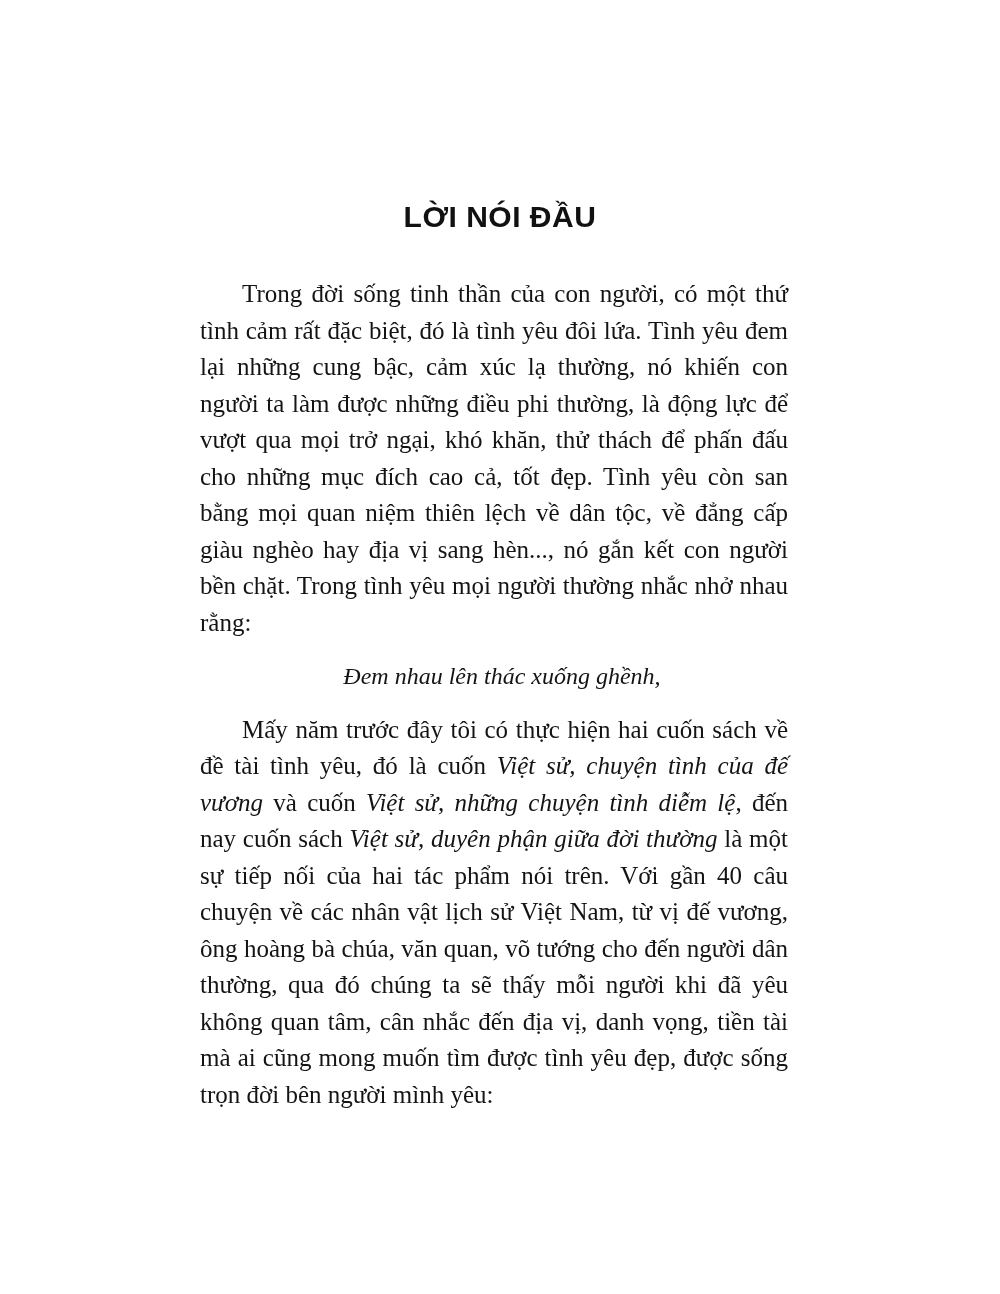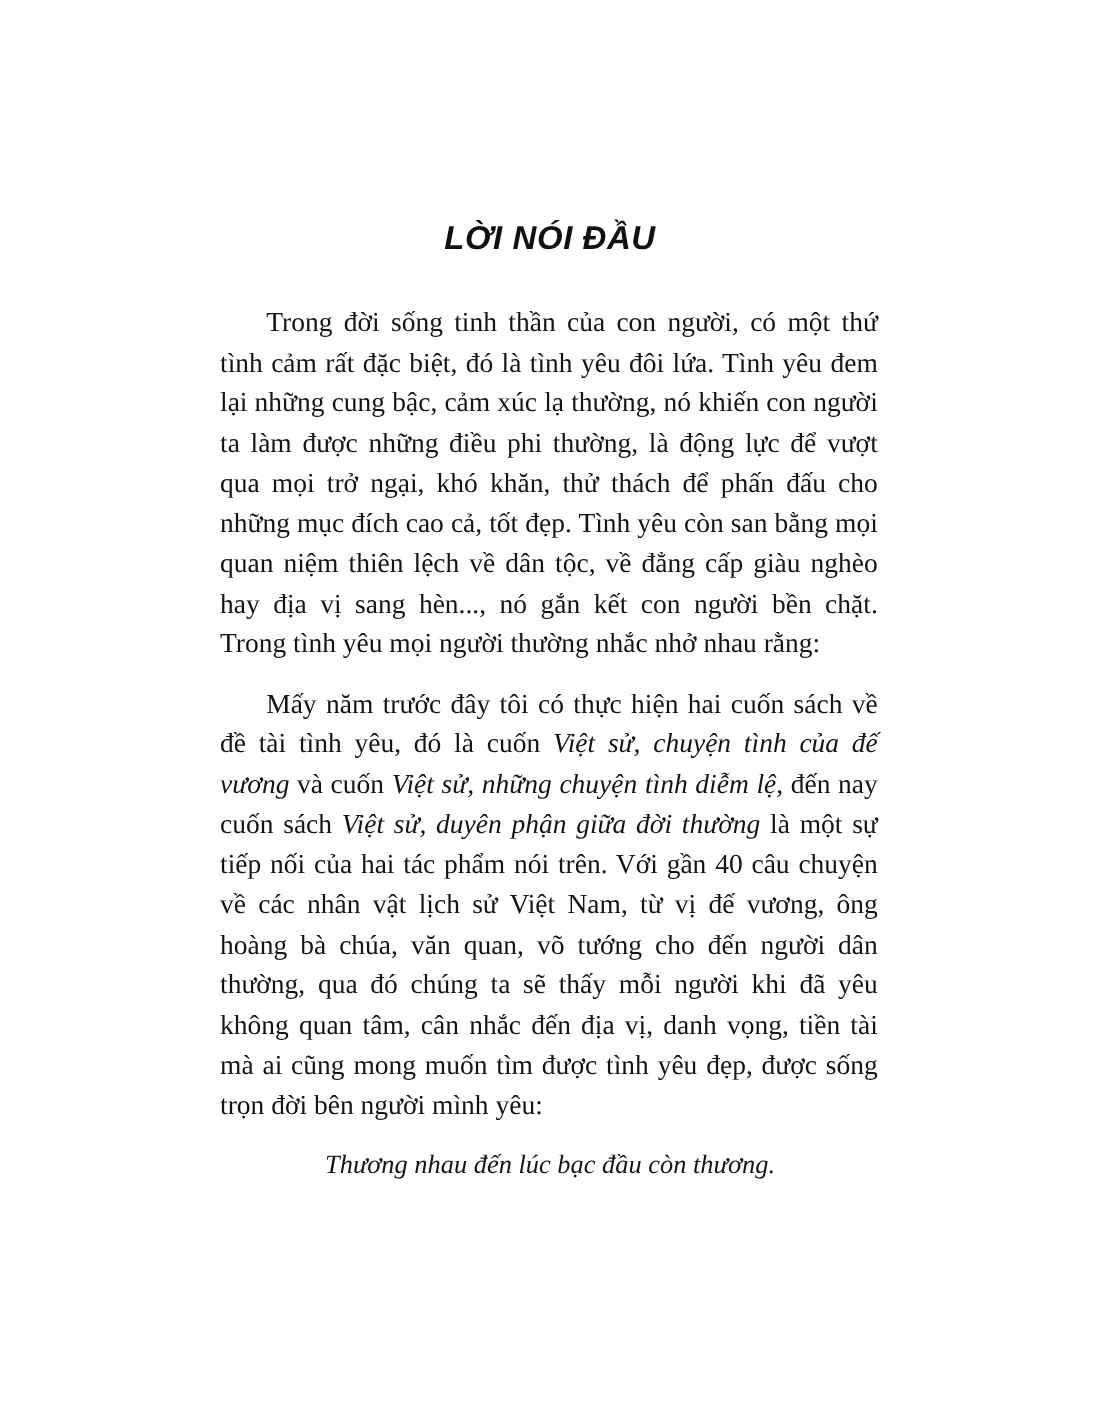--- a/index.html
+++ b/index.html
@@ -30,28 +30,27 @@
     width: 600px;
   }
   .heading {
     font-family: "Liberation Sans", sans-serif;
     font-weight: bold;
     font-size: 30px;
     letter-spacing: 0.5px;
     text-align: center;
     margin: 0 0 42px 0;
     color: #111111;
-    font-style: italic;
   }
   p.body-par {
     font-size: 25px;
     line-height: 1.46;
     text-align: justify;
     text-justify: inter-word;
-    margin: 0 2px 6px 0;
+    margin: 0 12px 6px 0;
     text-indent: 42px;
     color: #141414;
   }
   .verse {
     margin: 18px 0 18px 0;
     text-align: center;
     font-style: italic;
     font-size: 24px;
     line-height: 1.45;
     color: #141414;
@@ -70,22 +69,22 @@
 <body>
 
 <div class="page">
   <div class="content">
 
     <h1 class="heading">LỜI NÓI ĐẦU</h1>
 
     <p class="body-par">Trong đời sống tinh thần của con người, có một thứ tình cảm rất đặc biệt, đó là tình yêu đôi lứa. Tình yêu đem lại những cung bậc, cảm xúc lạ thường, nó khiến con người ta làm được những điều phi thường, là động lực để vượt qua mọi trở ngại, khó khăn, thử thách để phấn đấu cho những mục đích cao cả, tốt đẹp. Tình yêu còn san bằng mọi quan niệm thiên lệch về dân tộc, về đẳng cấp giàu nghèo hay địa vị sang hèn..., nó gắn kết con người bền chặt. Trong tình yêu mọi người thường nhắc nhở nhau rằng:</p>
 
     <div class="verse">
+      <span class="line indent-a">Đem nhau lên thác xuống ghềnh,</span>
     </div>
 
     <p class="body-par"><span>Mấy năm trước đây tôi có thực hiện hai cuốn sách về đề tài tình yêu, đó là cuốn </span><em class="title-italic">Việt sử, chuyện tình của đế vương</em><span> và cuốn </span><em class="title-italic">Việt sử, những chuyện tình diễm lệ</em><span>, đến nay cuốn sách </span><em class="title-italic">Việt sử, duyên phận giữa đời thường</em><span> là một sự tiếp nối của hai tác phẩm nói trên. Với gần 40 câu chuyện về các nhân vật lịch sử Việt Nam, từ vị đế vương, ông hoàng bà chúa, văn quan, võ tướng cho đến người dân thường, qua đó chúng ta sẽ thấy mỗi người khi đã yêu không quan tâm, cân nhắc đến địa vị, danh vọng, tiền tài mà ai cũng mong muốn tìm được tình yêu đẹp, được sống trọn đời bên người mình yêu:</span></p>
 
     <div class="verse">
-      <span class="line">Thương nhau đến lúc bạc đầu còn thương.</span>
     </div>
 
   </div>
 </div>
 
 </body></html>

